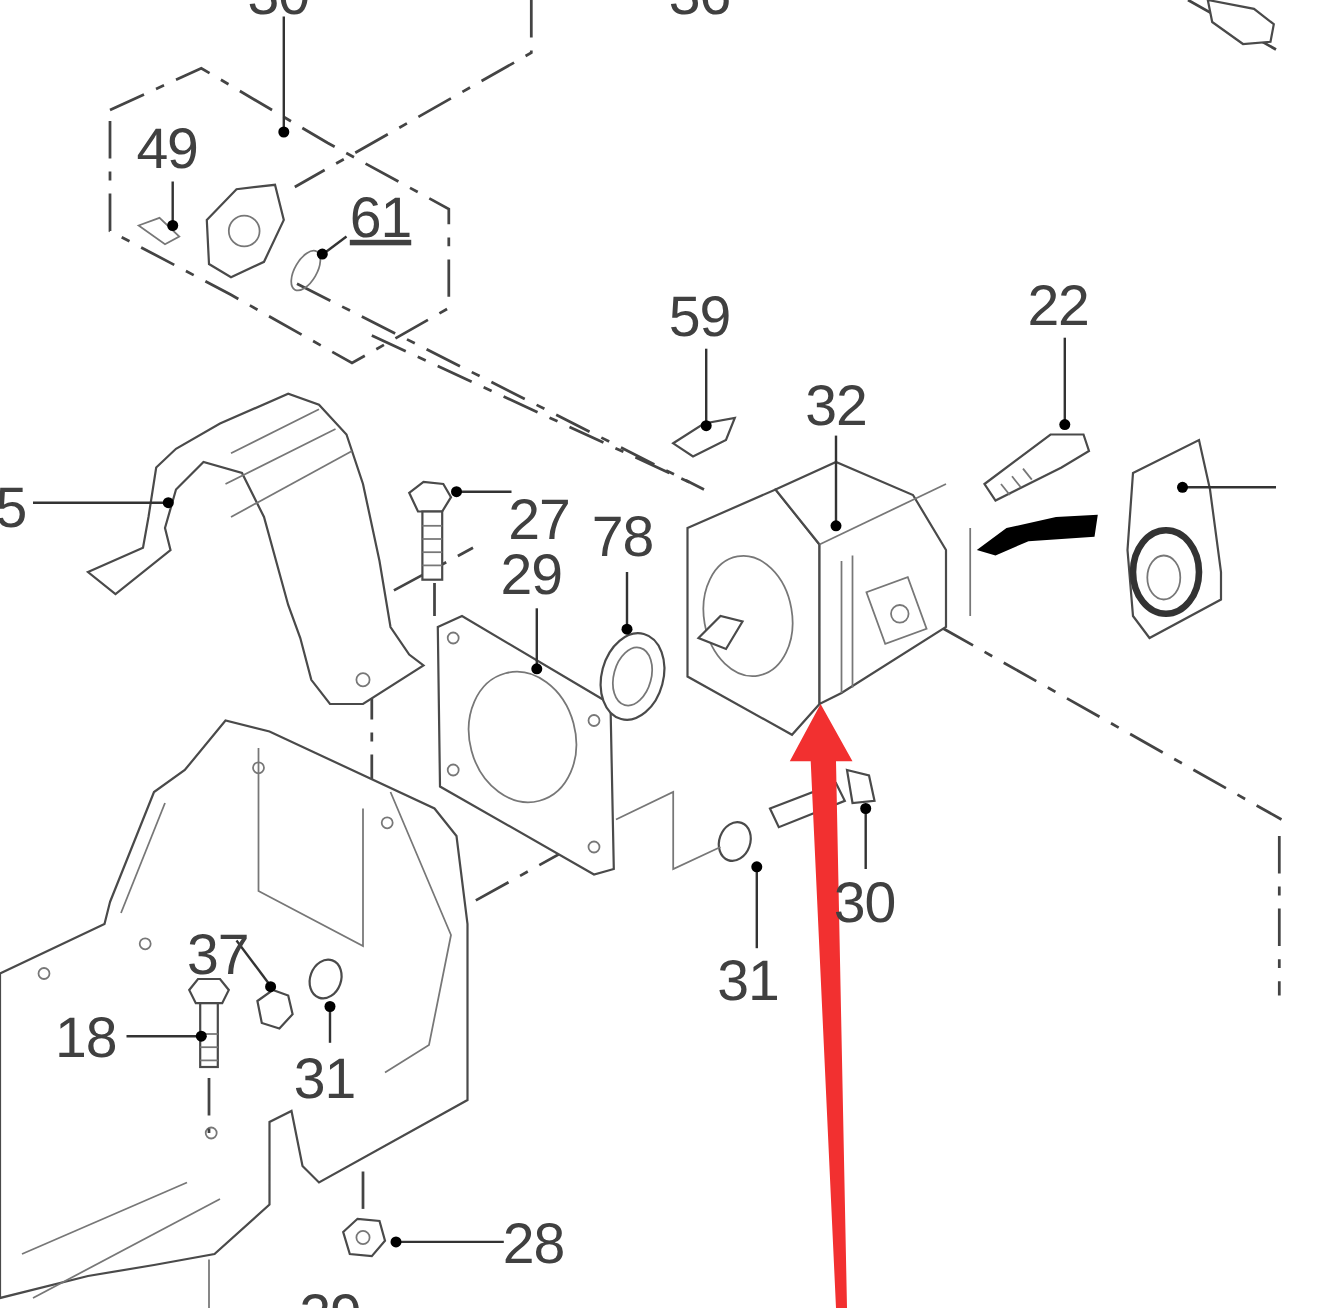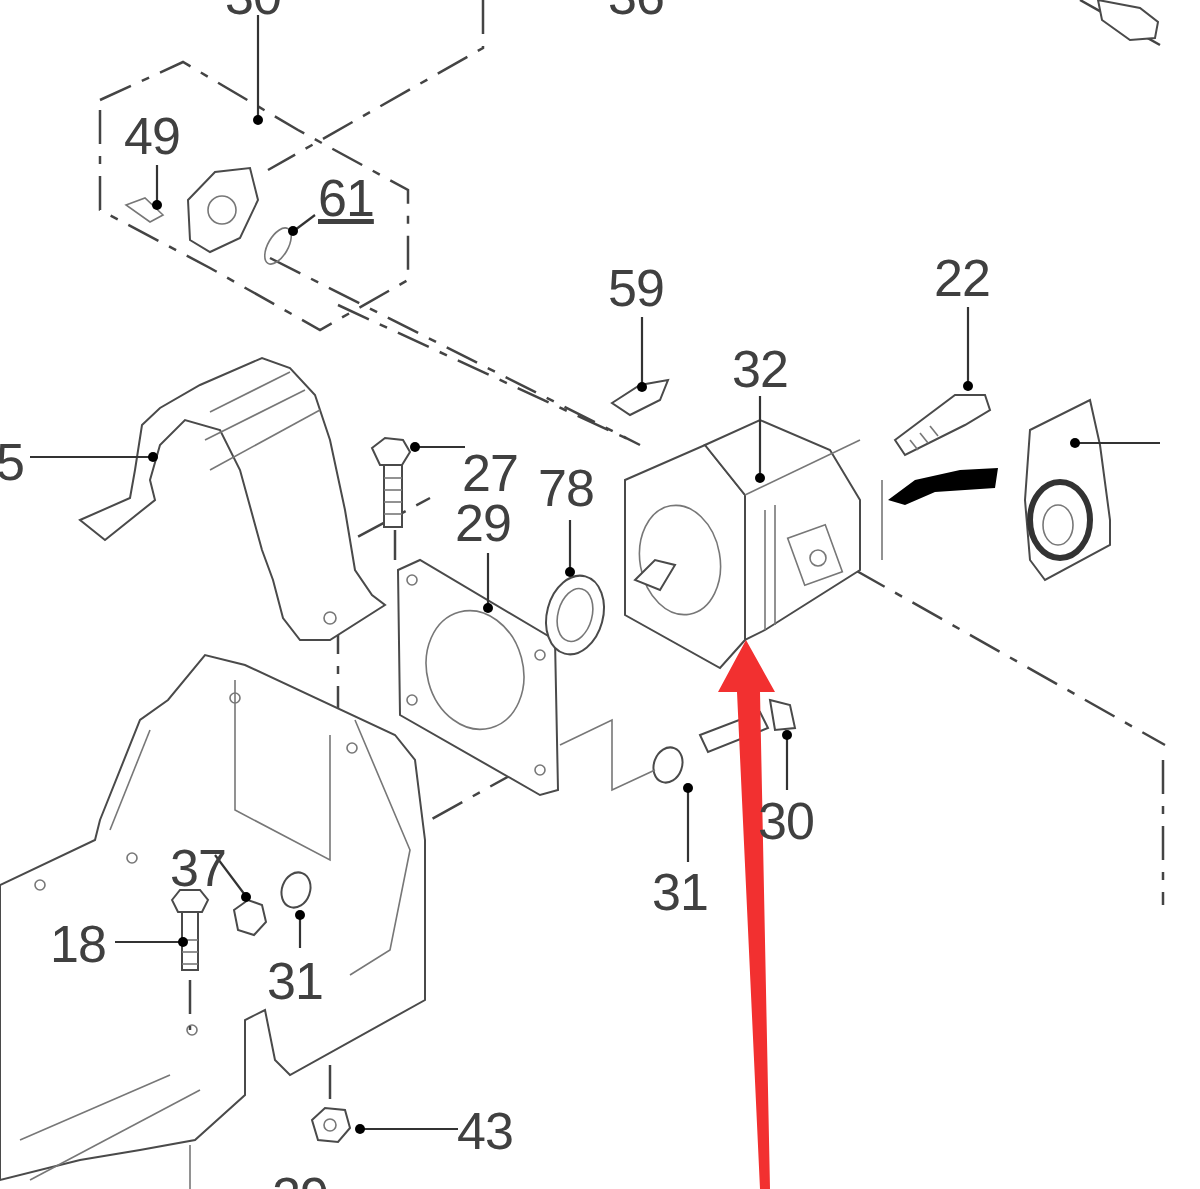--- a/index.html
+++ b/index.html
@@ -215,15 +215,15 @@
   <div class="lbl" style="left:732px;top:343px;">32</div>
   <div class="lbl" style="left:-4px;top:436px;">5</div>
   <div class="lbl" style="left:462px;top:447px;">27</div>
   <div class="lbl" style="left:538px;top:462px;">78</div>
   <div class="lbl" style="left:455px;top:497px;">29</div>
   <div class="lbl" style="left:758px;top:795px;">30</div>
   <div class="lbl" style="left:652px;top:866px;">31</div>
   <div class="lbl" style="left:170px;top:810px;margin-top:32px;">37</div>
   <div class="lbl" style="left:50px;top:918px;">18</div>
   <div class="lbl" style="left:267px;top:955px;">31</div>
-  <div class="lbl" style="left:457px;top:1105px;">43</div>
+  <div class="lbl" style="left:457px;top:1105px;">28</div>
   <div class="lbl" style="left:272px;top:1170px;">29</div>
 </div>
 
 </body></html>

